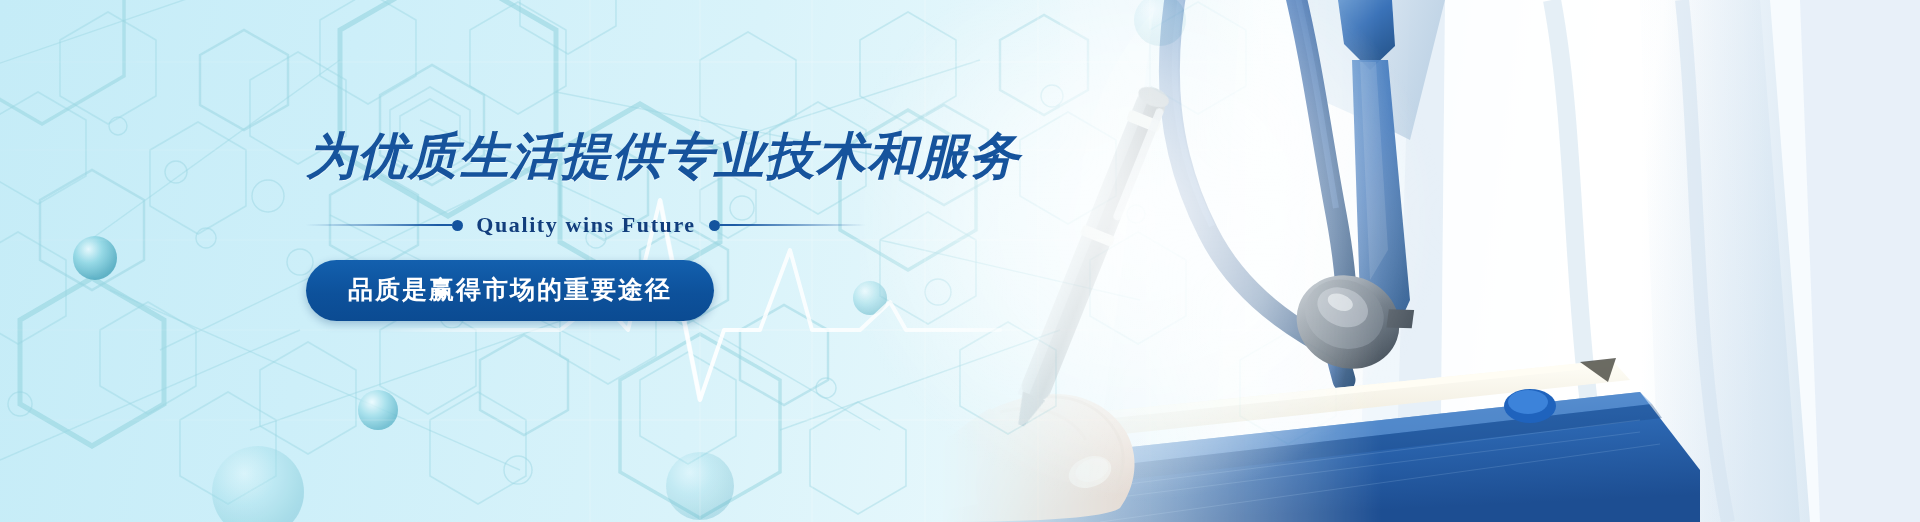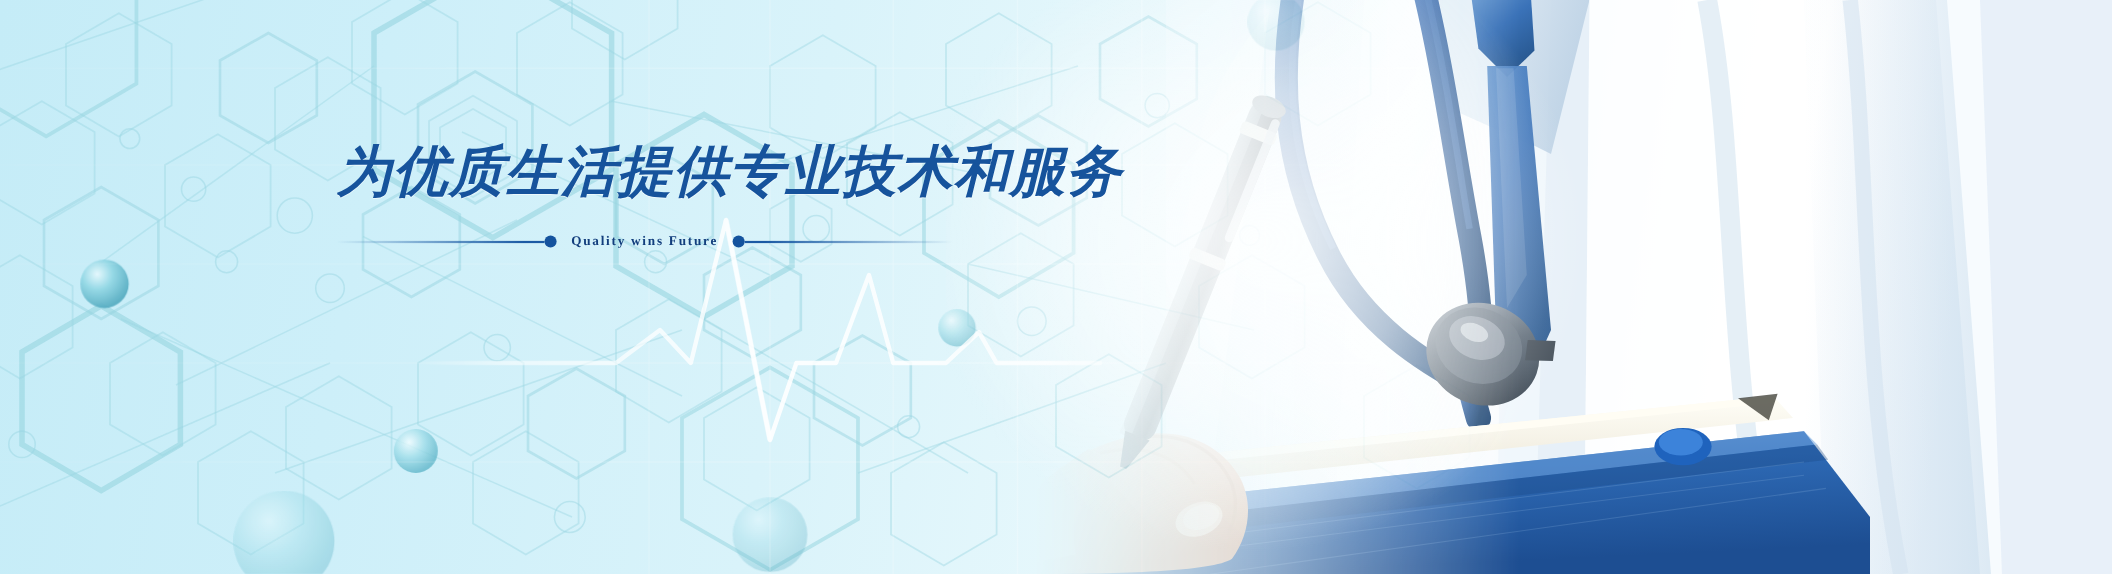--- a/index.html
+++ b/index.html
@@ -71,21 +71,21 @@
     min-width:10px;
   }
   .rule.left{background:linear-gradient(to right,rgba(26,83,156,0) 0%,#1b5aa4 90%);}
   .rule.right{background:linear-gradient(to left,rgba(26,83,156,0) 0%,#1b5aa4 90%);}
   .dot{
     width:11px;height:11px;border-radius:50%;
     background:#14539e;flex:0 0 auto;
   }
   #subtitle{
     color:#123e7d;
-    font-size:12px;
+    font-size:22px;
     font-weight:bold;
     letter-spacing:1.6px;
     padding:0 13px;
     white-space:nowrap;
     font-family:"Liberation Serif","DejaVu Serif",serif;
   }
 
   #pill{
     margin-top:22px;
     display:inline-block;
@@ -458,15 +458,16 @@
     <h1 id="headline">为优质生活提供专业技术和服务</h1>
 
     <div id="divider">
       <span class="rule left"></span>
       <span class="dot"></span>
       <span id="subtitle">Quality wins Future</span>
       <span class="dot"></span>
       <span class="rule right"></span>
     </div>
 
+    <button id="pill" type="button">品质是赢得市场的重要途径</button>
   </div>
 
 </div>
 
 </body></html>

